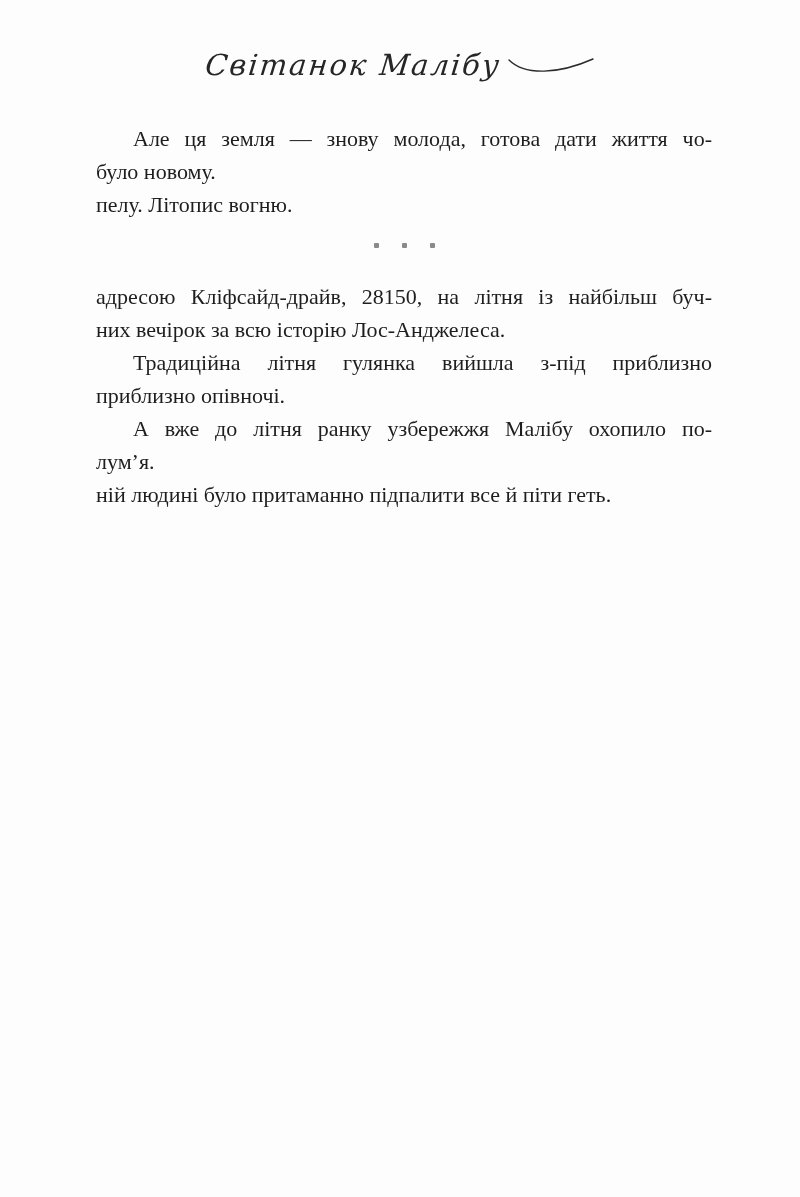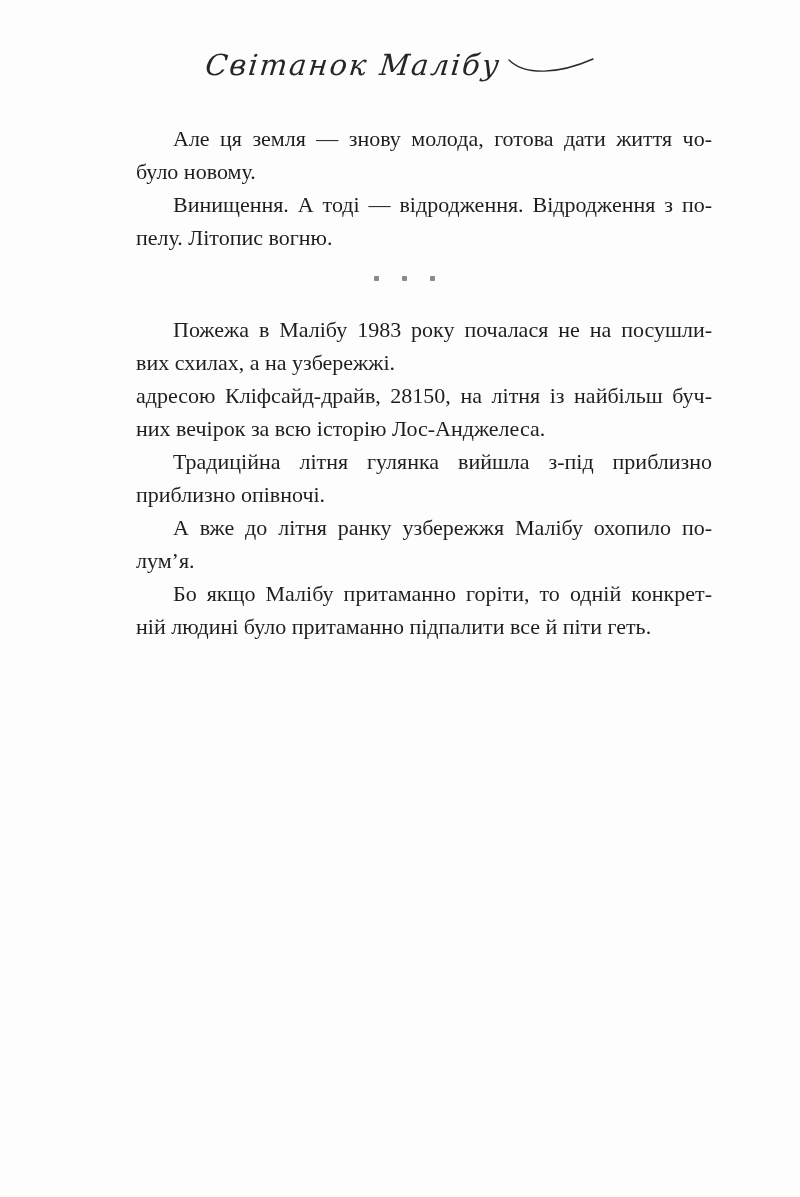--- a/index.html
+++ b/index.html
@@ -36,21 +36,20 @@
     position: absolute;
     top: 122px; left: 96px; width: 616px;
     font-size: 22px;
     line-height: 33px;
   }
   .paragraph { margin: 0; }
   .t-line {
     text-align: justify;
     text-align-last: justify;
     white-space: normal;
-    margin-left: 40px;
   }
   .t-line.first { padding-left: 37px; }
   .t-line.last { text-align-last: left; }
   .separator {
     height: 33px;
     margin: 8px 0 18px 0;
     display: flex; justify-content: center; align-items: center;
     gap: 23px;
   }
   .dot {
@@ -69,42 +68,36 @@
     <svg class="flourish" width="88" height="22" viewBox="0 0 88 22" aria-hidden="true">
       <path d="M2 4 C 18 20, 52 18, 86 3" fill="none" stroke="#2b2b2b" stroke-width="1.4" stroke-linecap="round"></path>
     </svg>
   </div>
   <div class="text-block">
       <div class="paragraph">
         <div class="t-line first">Але ця земля — знову молода, готова дати життя чо-</div>
         <div class="t-line last">було новому.</div>
       </div>
       <div class="paragraph">
-        <div class="t-line first">Винищення. А тоді — відродження. Відродження з по-</div>
         <div class="t-line last">пелу. Літопис вогню.</div>
       </div>
       <div class="separator">
         <span class="dot" style="background: rgb(138, 138, 138);"></span>
         <span class="dot" style="background: rgb(138, 138, 138);"></span>
         <span class="dot" style="background: rgb(138, 138, 138);"></span>
-      </div>
-      <div class="paragraph">
-        <div class="t-line first">Пожежа в Малібу 1983 року почалася не на посушли-</div>
-        <div class="t-line last">вих схилах, а на узбережжі.</div>
       </div>
       <div class="paragraph">
         <div class="t-line">адресою Кліфсайд-драйв, 28150, на літня із найбільш буч-</div>
         <div class="t-line last">них вечірок за всю історію Лос-Анджелеса.</div>
       </div>
       <div class="paragraph">
         <div class="t-line first">Традиційна літня гулянка вийшла з-під приблизно</div>
         <div class="t-line last">приблизно опівночі.</div>
       </div>
       <div class="paragraph">
         <div class="t-line first">А вже до літня ранку узбережжя Малібу охопило по-</div>
         <div class="t-line last">лум’я.</div>
       </div>
       <div class="paragraph">
-        <div class="t-line first">Бо якщо Малібу притаманно горіти, то одній конкрет-</div>
         <div class="t-line last">ній людині було притаманно підпалити все й піти геть.</div>
       </div>
     </div>
 </div>
 
 </body></html>

